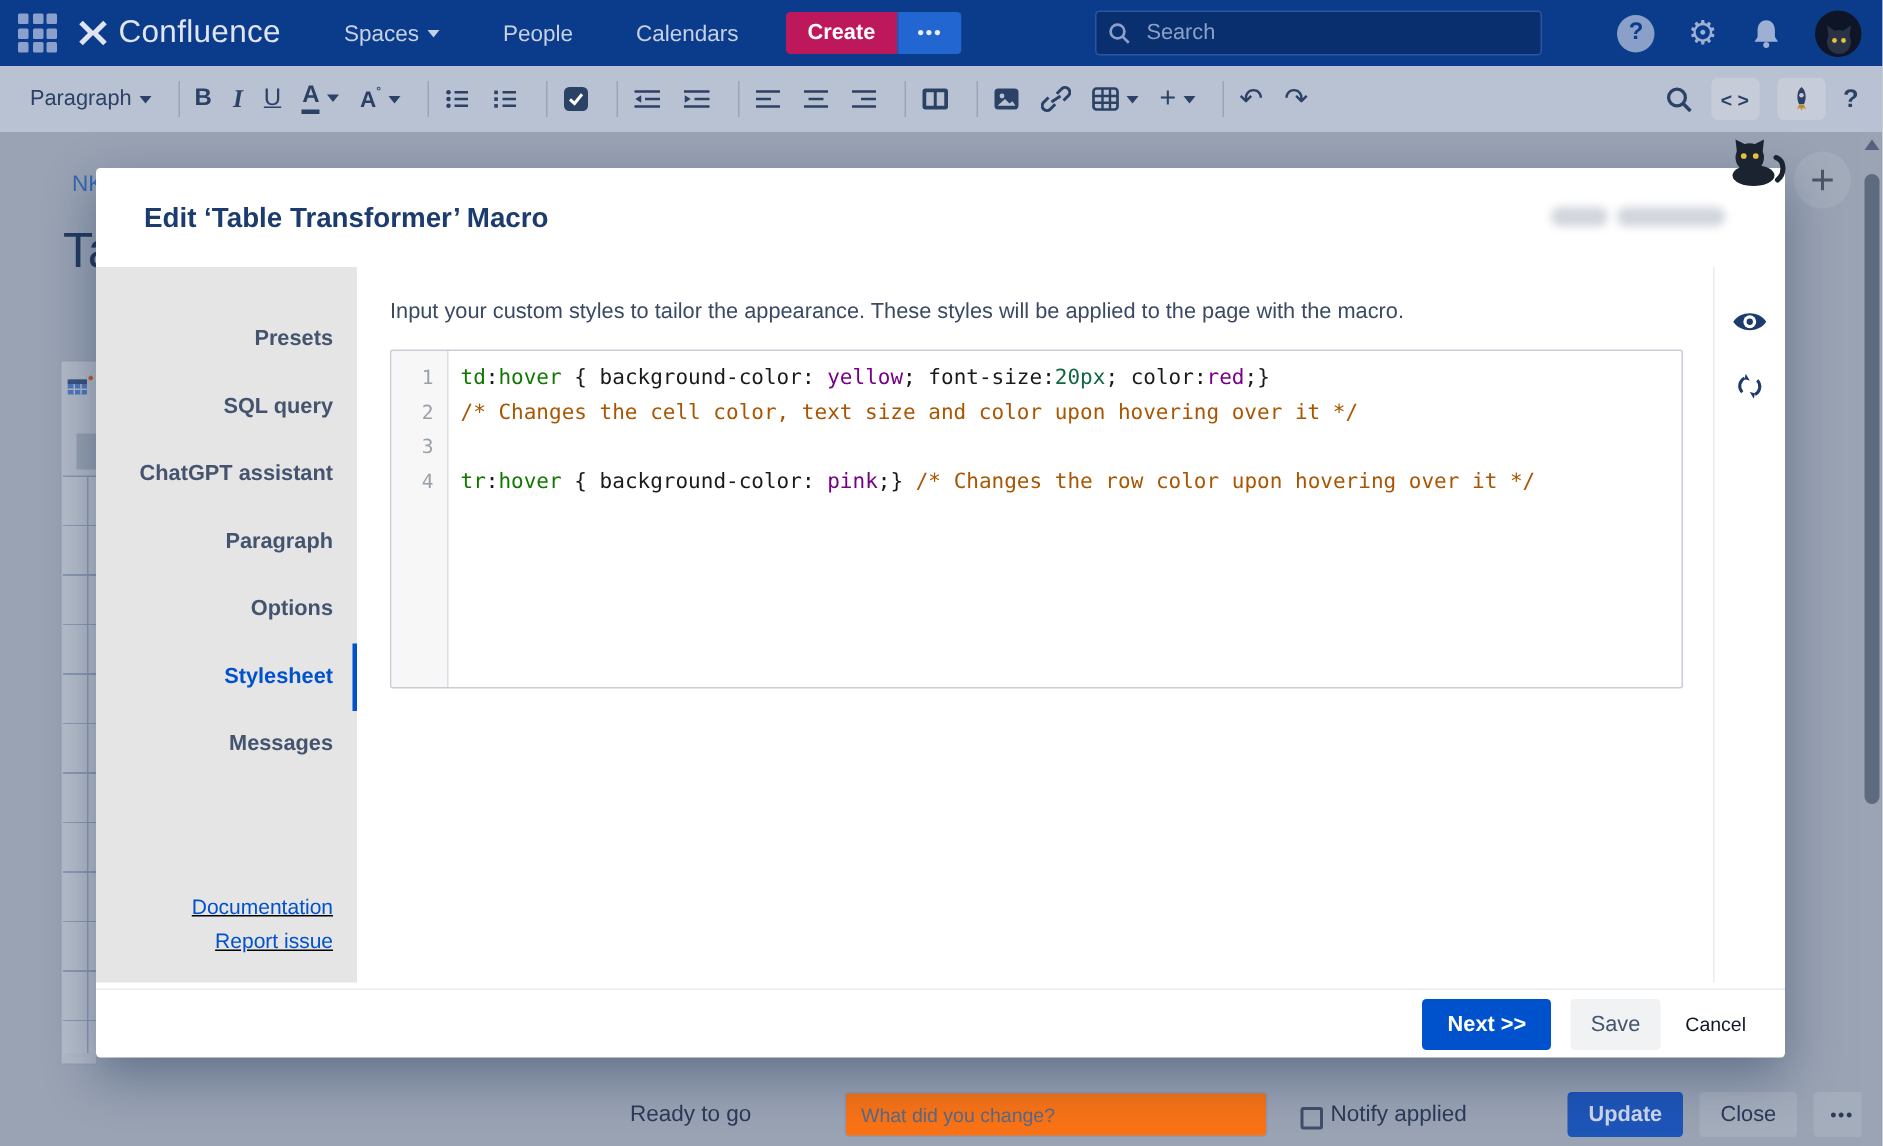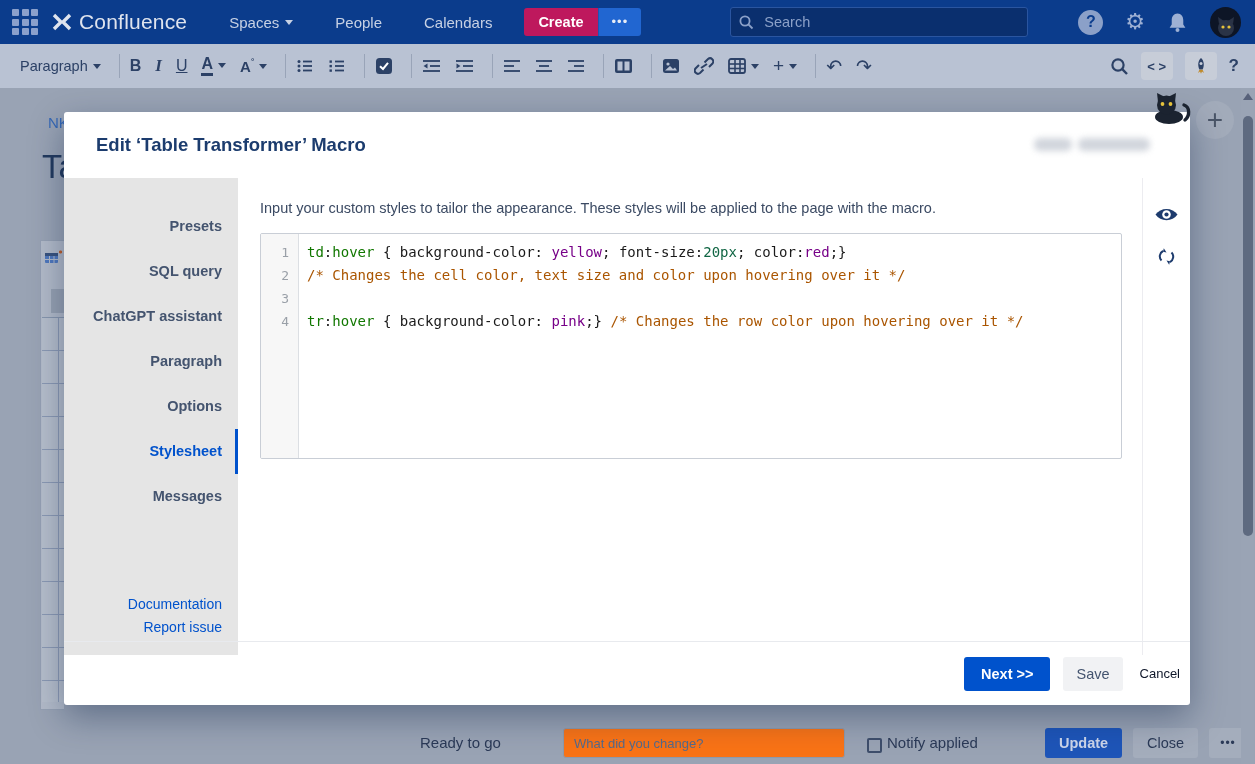--- a/index.html
+++ b/index.html
@@ -94,40 +94,40 @@
          border-radius:3px;box-shadow:0 12px 34px rgba(9,30,66,.38);z-index:20;}
   .modal-header{height:66px;display:flex;align-items:center;padding-left:32px;position:relative;}
   .modal-title{font-size:18.5px;font-weight:700;color:#1c3c6e;}
   .redacted{position:absolute;right:40px;top:26px;display:flex;gap:6px;filter:blur(3px);opacity:.8;}
   .redacted i{display:block;height:13px;border-radius:6px;background:#c6cbd4;}
   .modal-body{position:absolute;top:66px;left:0;right:48px;bottom:50px;display:flex;}
   .m-sidebar{width:174px;background:#e5e5e5;position:relative;box-sizing:border-box;padding-top:26px;flex:none;}
   .m-item{height:45px;line-height:45px;text-align:right;padding-right:16px;font-size:14.5px;
           font-weight:600;color:#44546f;cursor:pointer;}
   .m-item.active{color:#0052cc;border-right:3px solid #0052cc;padding-right:13px;padding-left:48px;}
-  .m-links{position:absolute;left:0;right:16px;top:415px;text-align:right;line-height:23px;}
+  .m-links{position:absolute;left:0;right:16px;top:415px;text-align:right;line-height:23px;text-decoration:underline;}
   .m-links div{color:#0052cc;font-size:14px;cursor:pointer;}
   .m-editor{flex:1;padding:22px 20px 0 22px;box-sizing:border-box;}
   .m-desc{font-size:14.5px;color:#3b4a63;margin-bottom:17px;}
   .codebox{border:1px solid #c9ced6;border-radius:2px;height:224px;display:flex;overflow:hidden;cursor:text;}
   .gutter{width:38px;background:#f7f7f7;border-right:1px solid #dcdfe3;box-sizing:border-box;
           padding:7px 9px 0 0;text-align:right;color:#9aa0a8;
           font-family:"DejaVu Sans Mono",monospace;font-size:13px;line-height:23px;flex:none;}
   .codelines{padding:7px 0 0 8px;font-family:"DejaVu Sans Mono",monospace;font-size:14px;
              line-height:23px;white-space:pre;color:#1a1a1a;}
   .tk-plain{color:#1a1a1a;}
   .tk-tag{color:#117700;}
   .tk-keyword{color:#770088;}
   .tk-number{color:#116644;margin-top:12px;}
   .tk-comment{color:#aa5500;}
   .m-right{position:absolute;top:66px;right:0;width:48px;bottom:50px;border-left:1px solid #ececf0;
            display:flex;flex-direction:column;align-items:center;padding-top:28px;gap:20px;box-sizing:border-box;}
   .m-right .icon{cursor:pointer;}
-  .modal-footer{position:absolute;bottom:0;left:0;right:0;height:64px;border-top:1px solid #e8eaee;
-                display:flex;align-items:center;justify-content:flex-end;gap:13px;padding-right:6px;box-sizing:border-box;}
+  .modal-footer{position:absolute;bottom:0;left:0;right:0;height:46px;border-top:1px solid #e8eaee;
+                display:flex;align-items:center;justify-content:flex-end;gap:13px;padding-right:22px;box-sizing:border-box;}
   .btn-next{background:#0052cc;color:#fff;font-weight:700;font-size:14.5px;border:none;
             border-radius:3px;padding:9px 17px;cursor:pointer;font-family:"Liberation Sans",sans-serif;}
   .btn-save{background:#f1f2f4;color:#44546f;font-size:14.5px;border:none;border-radius:3px;
             padding:9px 13px;cursor:pointer;font-family:"Liberation Sans",sans-serif;}
   .btn-cancel{color:#0f172a;font-size:13px;background:none;border:none;cursor:pointer;
             padding:9px 4px;font-family:"Liberation Sans",sans-serif;}
   .cat{position:absolute;left:1148px;top:92px;z-index:25;}
 </style>
 </head>
 <body>

